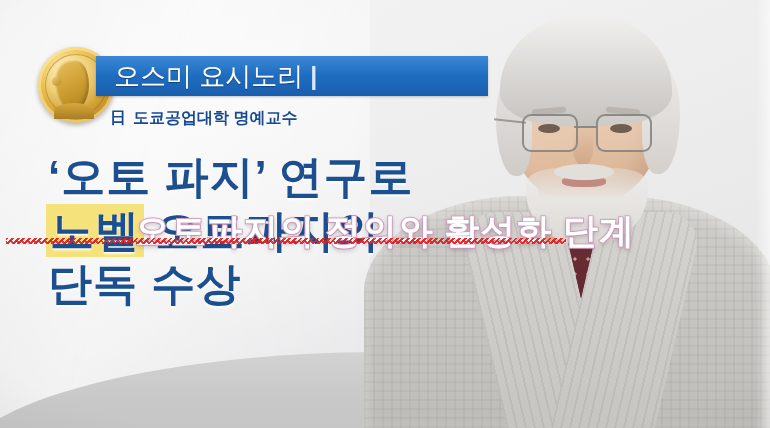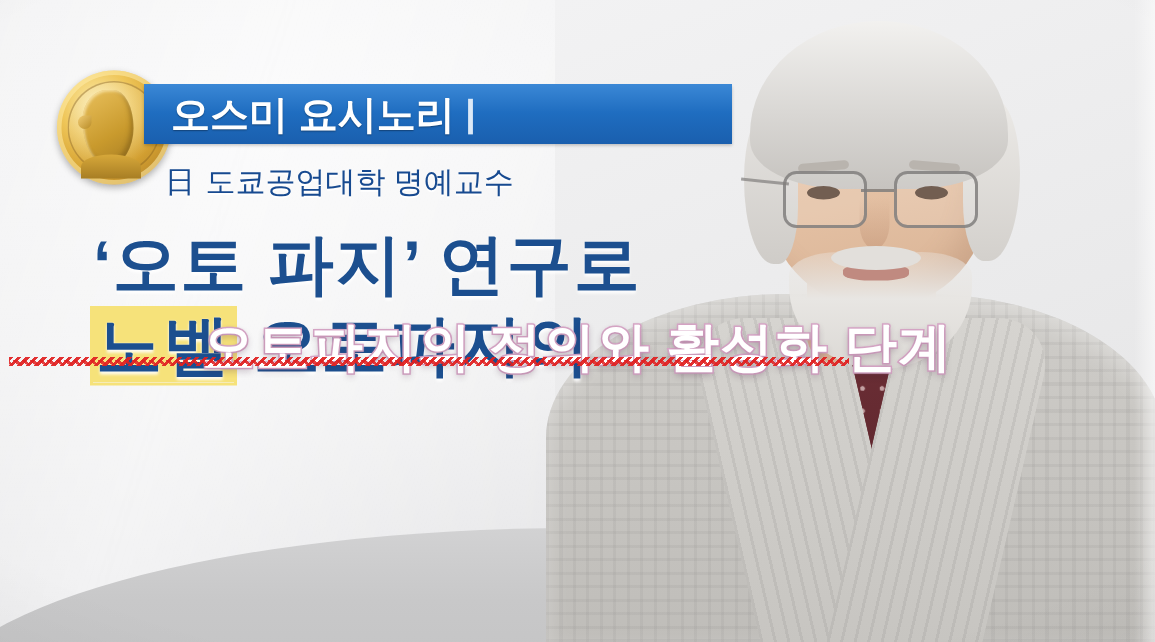--- a/index.html
+++ b/index.html
@@ -192,43 +192,43 @@
 
   
   .banner{
     position:absolute;left:96px;top:56px;
     width:392px;height:40px;
     background:linear-gradient(180deg,#3b88d6 0%,#1f6dc0 48%,#1a5fae 100%);
     box-shadow:0 1px 2px rgba(0,0,0,.22);
     display:flex;align-items:center;
   }
   .banner-ko{
-    color:#fff;font-size:26px;font-weight:bold;letter-spacing:0px;
+    color:#fff;font-size:26px;font-weight:normal;letter-spacing:0px;
     margin-left:18px;line-height:1;
     text-shadow:0 1px 1px rgba(0,0,0,.35);
   }
   .banner-div{
     color:#dce9f7;font-size:25px;font-weight:bold;margin:0 7px;line-height:1;
   }
   .banner-en{
     color:#fff;font-size:19px;font-weight:bold;line-height:1;
     text-shadow:0 1px 1px rgba(0,0,0,.3);
   }
 
   .subtitle{
     position:absolute;left:110px;top:108px;
-    color:#174a90;font-size:20px;font-weight:normal;
+    color:#174a90;font-size:16px;font-weight:bold;
     text-shadow:0 1px 0 rgba(255,255,255,.9);
     white-space:nowrap;
   }
   .subtitle .jp{margin-right:7px;}
 
   
   .headline{
-    position:absolute;left:62px;top:150px;
+    position:absolute;left:48px;top:150px;
     width:430px;
   }
   .hl-line{
     color:#1c4f8f;
     font-size:44px;font-weight:bold;line-height:1.22;
     white-space:nowrap;
     text-shadow:0 2px 2px rgba(255,255,255,.85), 0 0 1px rgba(255,255,255,.9);
     letter-spacing:1px;
   }
   .hl-mark{
@@ -313,20 +313,21 @@
     <div class="p-glass-bridge"></div>
     <div class="p-glass-temple"></div>
   </div>
 
   <div class="right-fringe"></div>
   <div class="bg-vign"></div>
 
   <div class="headline">
     <div class="hl-line">‘오토 파지’ 연구로</div>
     <div class="hl-line"><span class="hl-mark">노벨</span><span> 오토파지의</span></div>
+    <div class="hl-line">단독 수상</div>
   </div>
 
   <div class="medal">
     <div class="medal-inner"></div>
     <div class="medal-face"></div>
     <div class="medal-nose"></div>
     <div class="medal-collar"></div>
   </div>
 
   <div class="banner">

